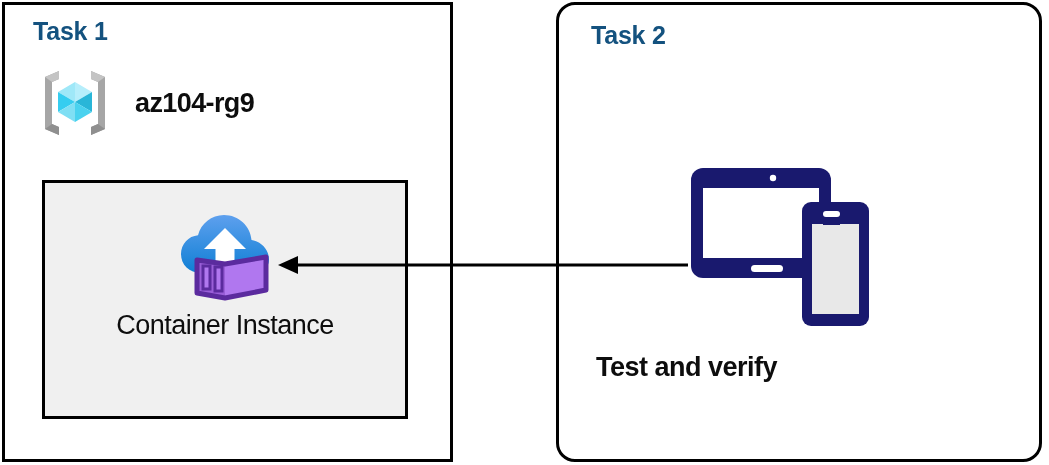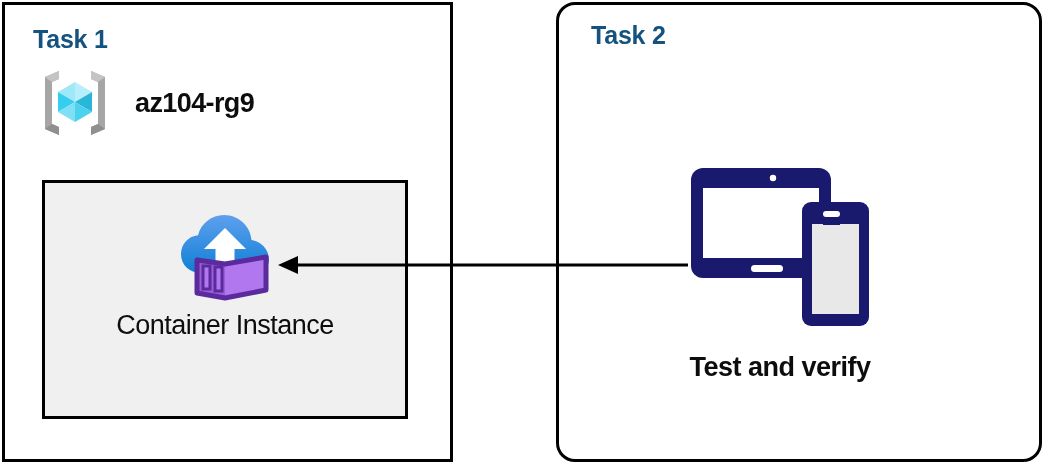--- a/index.html
+++ b/index.html
@@ -31,21 +31,21 @@
   #panel-task2 { left: 556px; top: 2px; width: 486px; height: 460px; border-radius: 19px; }
 
   .panel-title {
     position: absolute;
     font-size: 25px;
     font-weight: bold;
     color: #14527f;
     letter-spacing: -0.2px;
     white-space: nowrap;
   }
-  #panel-task1 .panel-title { left: 28px; top: 20px; }
+  #panel-task1 .panel-title { left: 28px; top: 12px; }
   #panel-task2 .panel-title { left: 32px; top: 16px; }
 
   
   .rg-row {
     position: absolute;
     left: 32px;
     top: 60px;
     display: flex;
     align-items: center;
     gap: 22px;
@@ -97,21 +97,21 @@
     top: 166px;
     width: 182px;
     height: 162px;
   }
   .devices-icon { width: 182px; height: 162px; display: block; }
   #devices-caption {
     position: absolute;
     left: 596px;
     top: 352px;
     width: 368px;
-    text-align: center;
+    text-align: left;
     font-size: 27px;
     font-weight: bold;
     color: #0d0d0d;
     letter-spacing: -0.5px;
     white-space: nowrap;
   }
 
   
   #flow-arrow {
     position: absolute;

